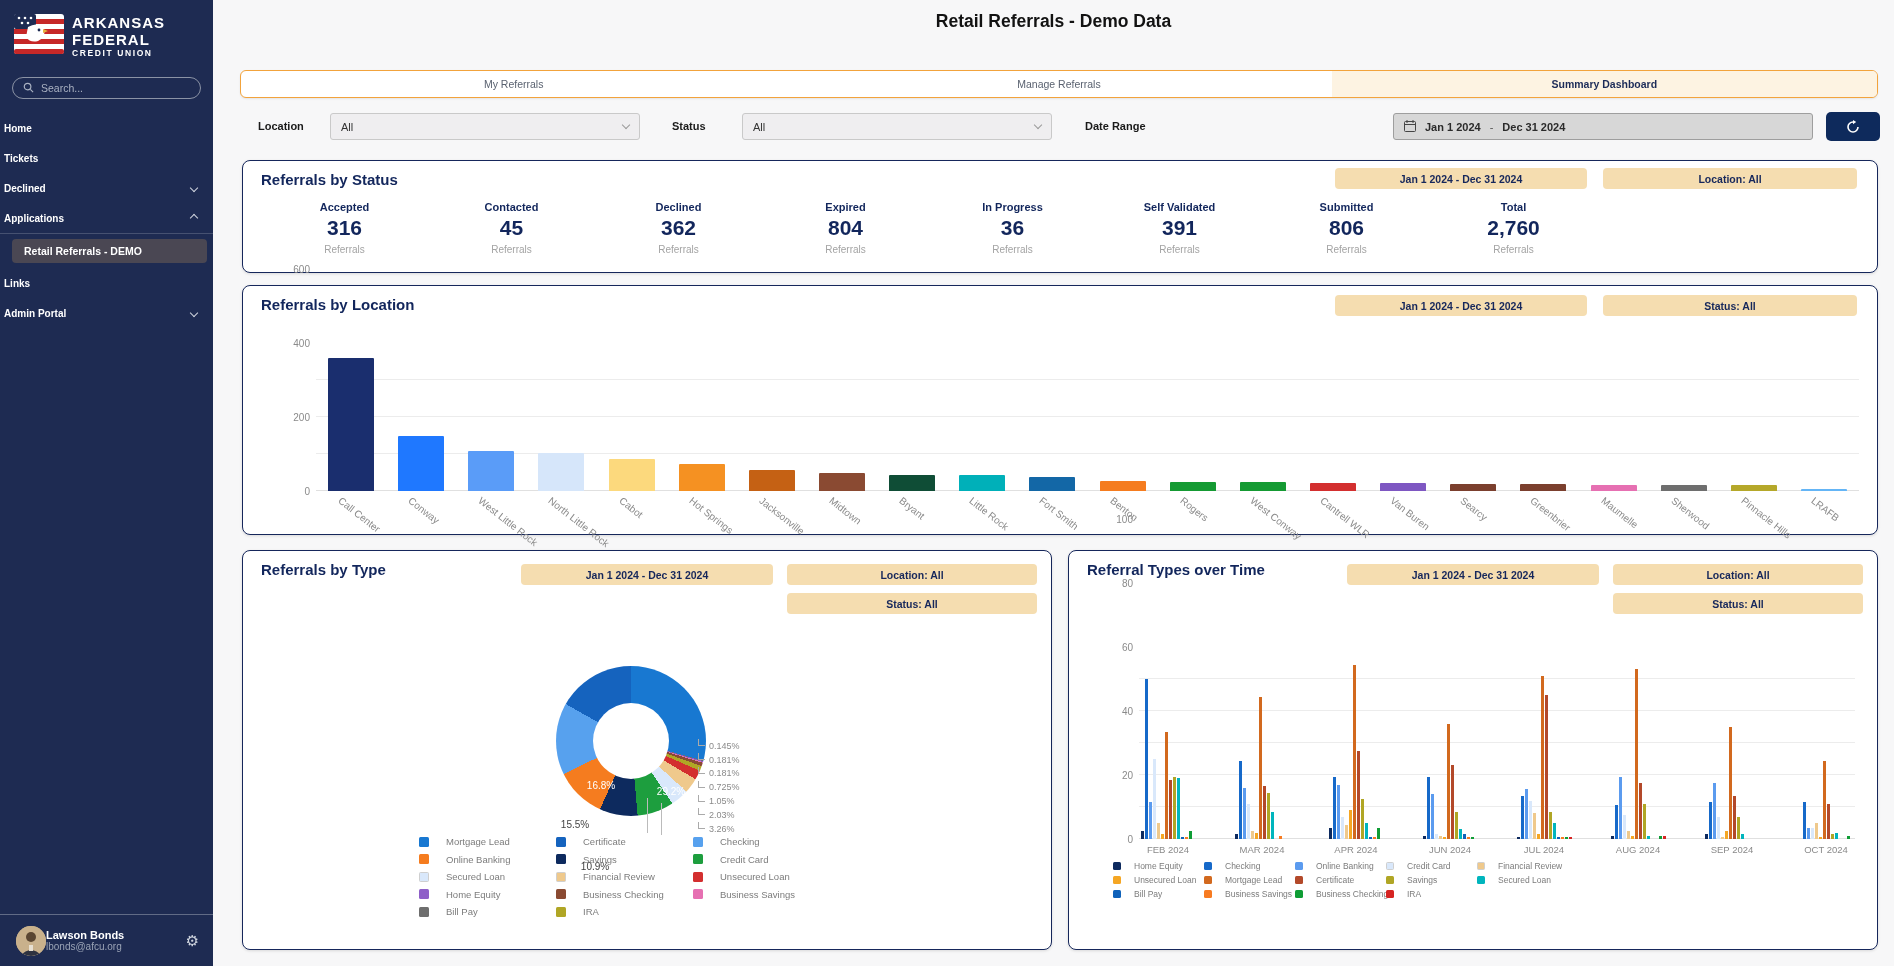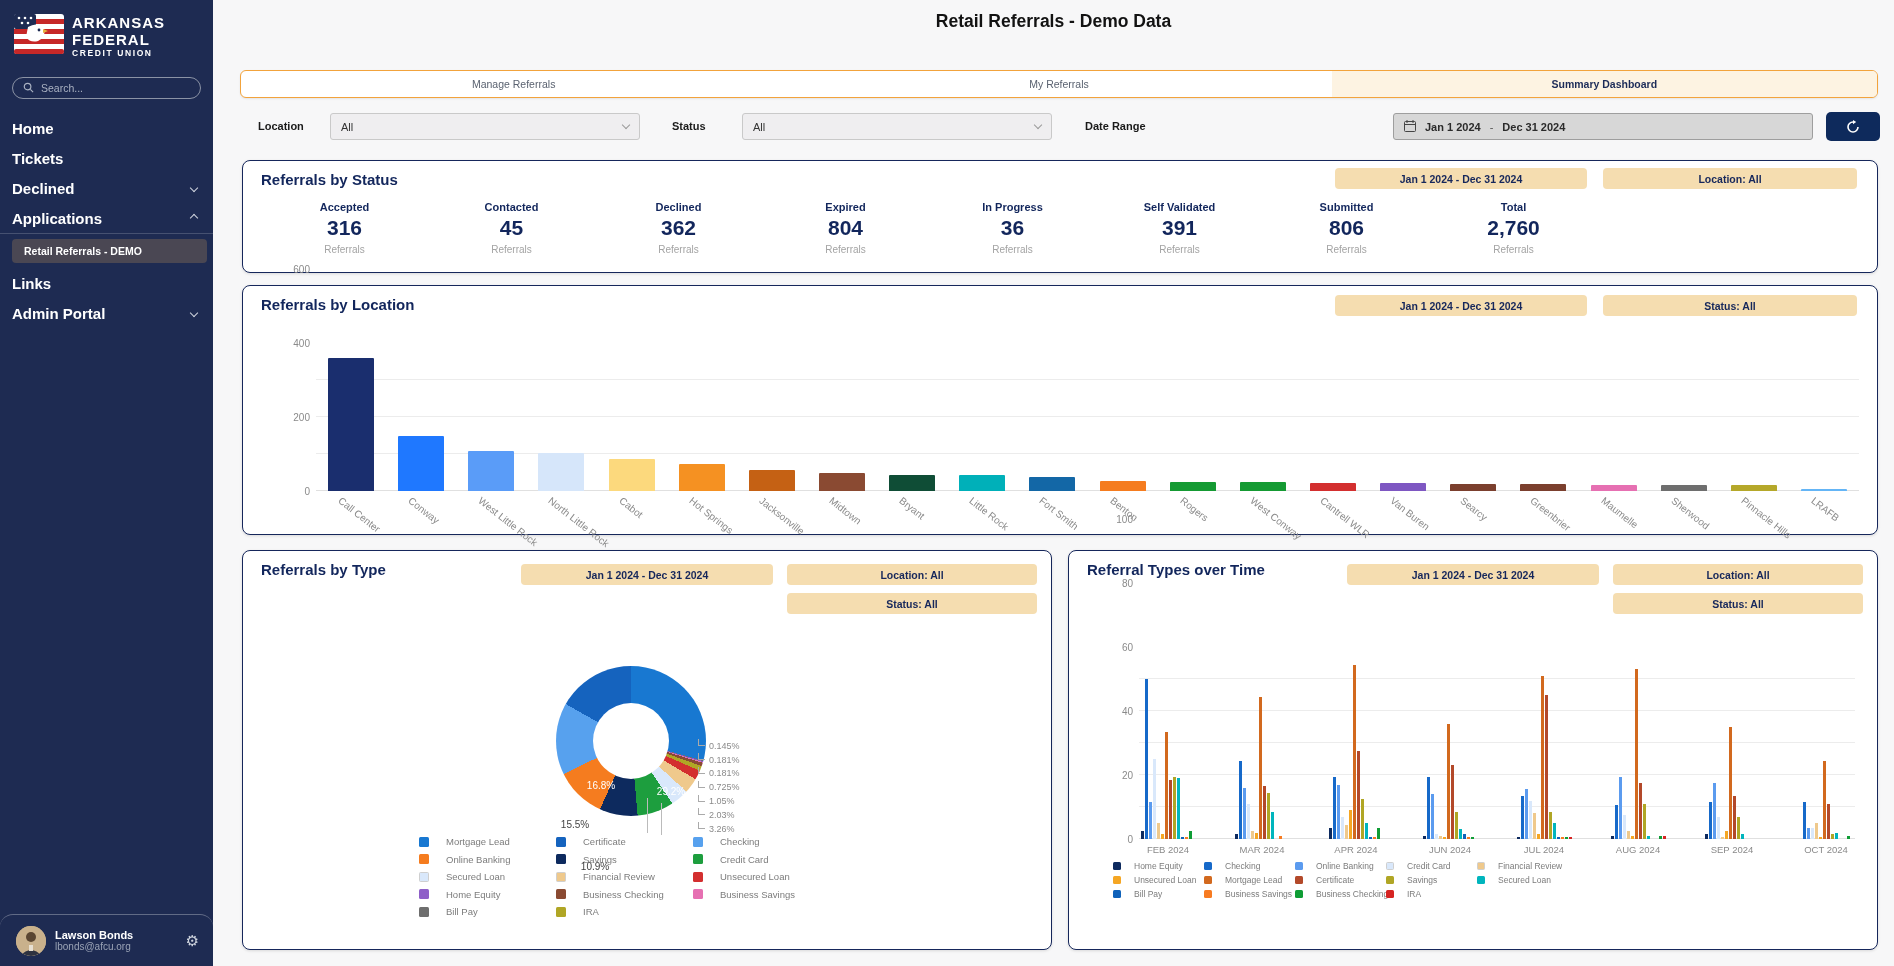--- a/index.html
+++ b/index.html
@@ -8,30 +8,30 @@
 
   
   .sidebar { position:absolute; left:0; top:0; width:213px; height:966px; background:#1e2b52; color:#fff; }
   .logo-row { display:flex; align-items:center; gap:8px; padding:13px 10px 10px 14px; }
   .logo-text div:nth-child(1), .logo-text div:nth-child(2) { font-size:15px; font-weight:bold; letter-spacing:1px; }
   .logo-text div:nth-child(3) { font-size:8.5px; font-weight:bold; letter-spacing:1.6px; }
   .search-box { margin:8px 12px 14px 12px; height:22px; border:1px solid #8b93a5; border-radius:11px;
     display:flex; align-items:center; gap:7px; padding:0 10px; }
   .search-box input { background:transparent; border:none; outline:none; color:#c3c9d6; font-size:10.5px; width:140px; }
   .search-box input::placeholder { color:#aab2c2; }
-  .nav-item { display:flex; align-items:center; justify-content:space-between; padding:0 16px 0 12px;
-    height:30px; font-size:15px; font-weight:bold; color:#fff; cursor:pointer; }
+  .nav-item { display:flex; align-items:center; justify-content:space-between; padding:0 16px 0 4px;
+    height:30px; font-size:10px; font-weight:bold; color:#fff; cursor:pointer; }
   .chev { width:6px; height:6px; border-right:1.5px solid #cfd4de; border-bottom:1.5px solid #cfd4de; display:inline-block; }
   .chev.down { transform:rotate(45deg); }
   .chev.up { transform:rotate(-135deg); }
   .submenu { border-top:1px solid rgba(255,255,255,0.18); padding:5px 6px 5px 12px; }
   .subitem { background:#4a4753; border-radius:4px; height:24px; display:flex; align-items:center;
     padding-left:12px; font-size:10.5px; font-weight:bold; cursor:pointer; }
   .user-row { position:absolute; bottom:0; left:0; width:213px; height:52px; border-top:1px solid rgba(255,255,255,0.3);
-    display:flex; align-items:center; gap:9px; padding:0 14px 0 16px;border-radius:13px; }
+    display:flex; align-items:center; padding:0 14px 0 16px; }
   .avatar { width:30px; height:30px; border-radius:50%; overflow:hidden; background:#c9b18c; flex:0 0 auto; }
   .user-meta { flex:1; }
   .user-name { font-size:11px; font-weight:bold; }
   .user-email { font-size:10px; color:#9aa3b5; }
   .gear { color:#cfd4de; font-size:15px; cursor:pointer; }
 
   
   .main { position:absolute; left:213px; top:0; width:1681px; height:966px; }
   .page-title { position:absolute; left:0; top:11px; width:1681px; text-align:center;
     font-size:17.5px; font-weight:bold; color:#121212; }
@@ -185,24 +185,24 @@
     </div>
     <span class="gear">⚙</span>
   </div>
 </div>
 
 <div class="main">
   <div class="page-title">Retail Referrals - Demo Data</div>
 
   <div class="tabbar">
     <div class="tab">
+        <span>My Referrals</span>
+      </div>
+    <div class="tab">
         <span>Manage Referrals</span>
-      </div>
-    <div class="tab">
-        <span>My Referrals</span>
       </div>
     <div class="tab active">
         <span>Summary Dashboard</span>
       </div>
   </div>
 
   <div class="filters">
     <span class="flabel" style="left:18px;">Location</span>
     <div class="dropdown" style="left:90px; width:310px;">
       <span>All</span>

